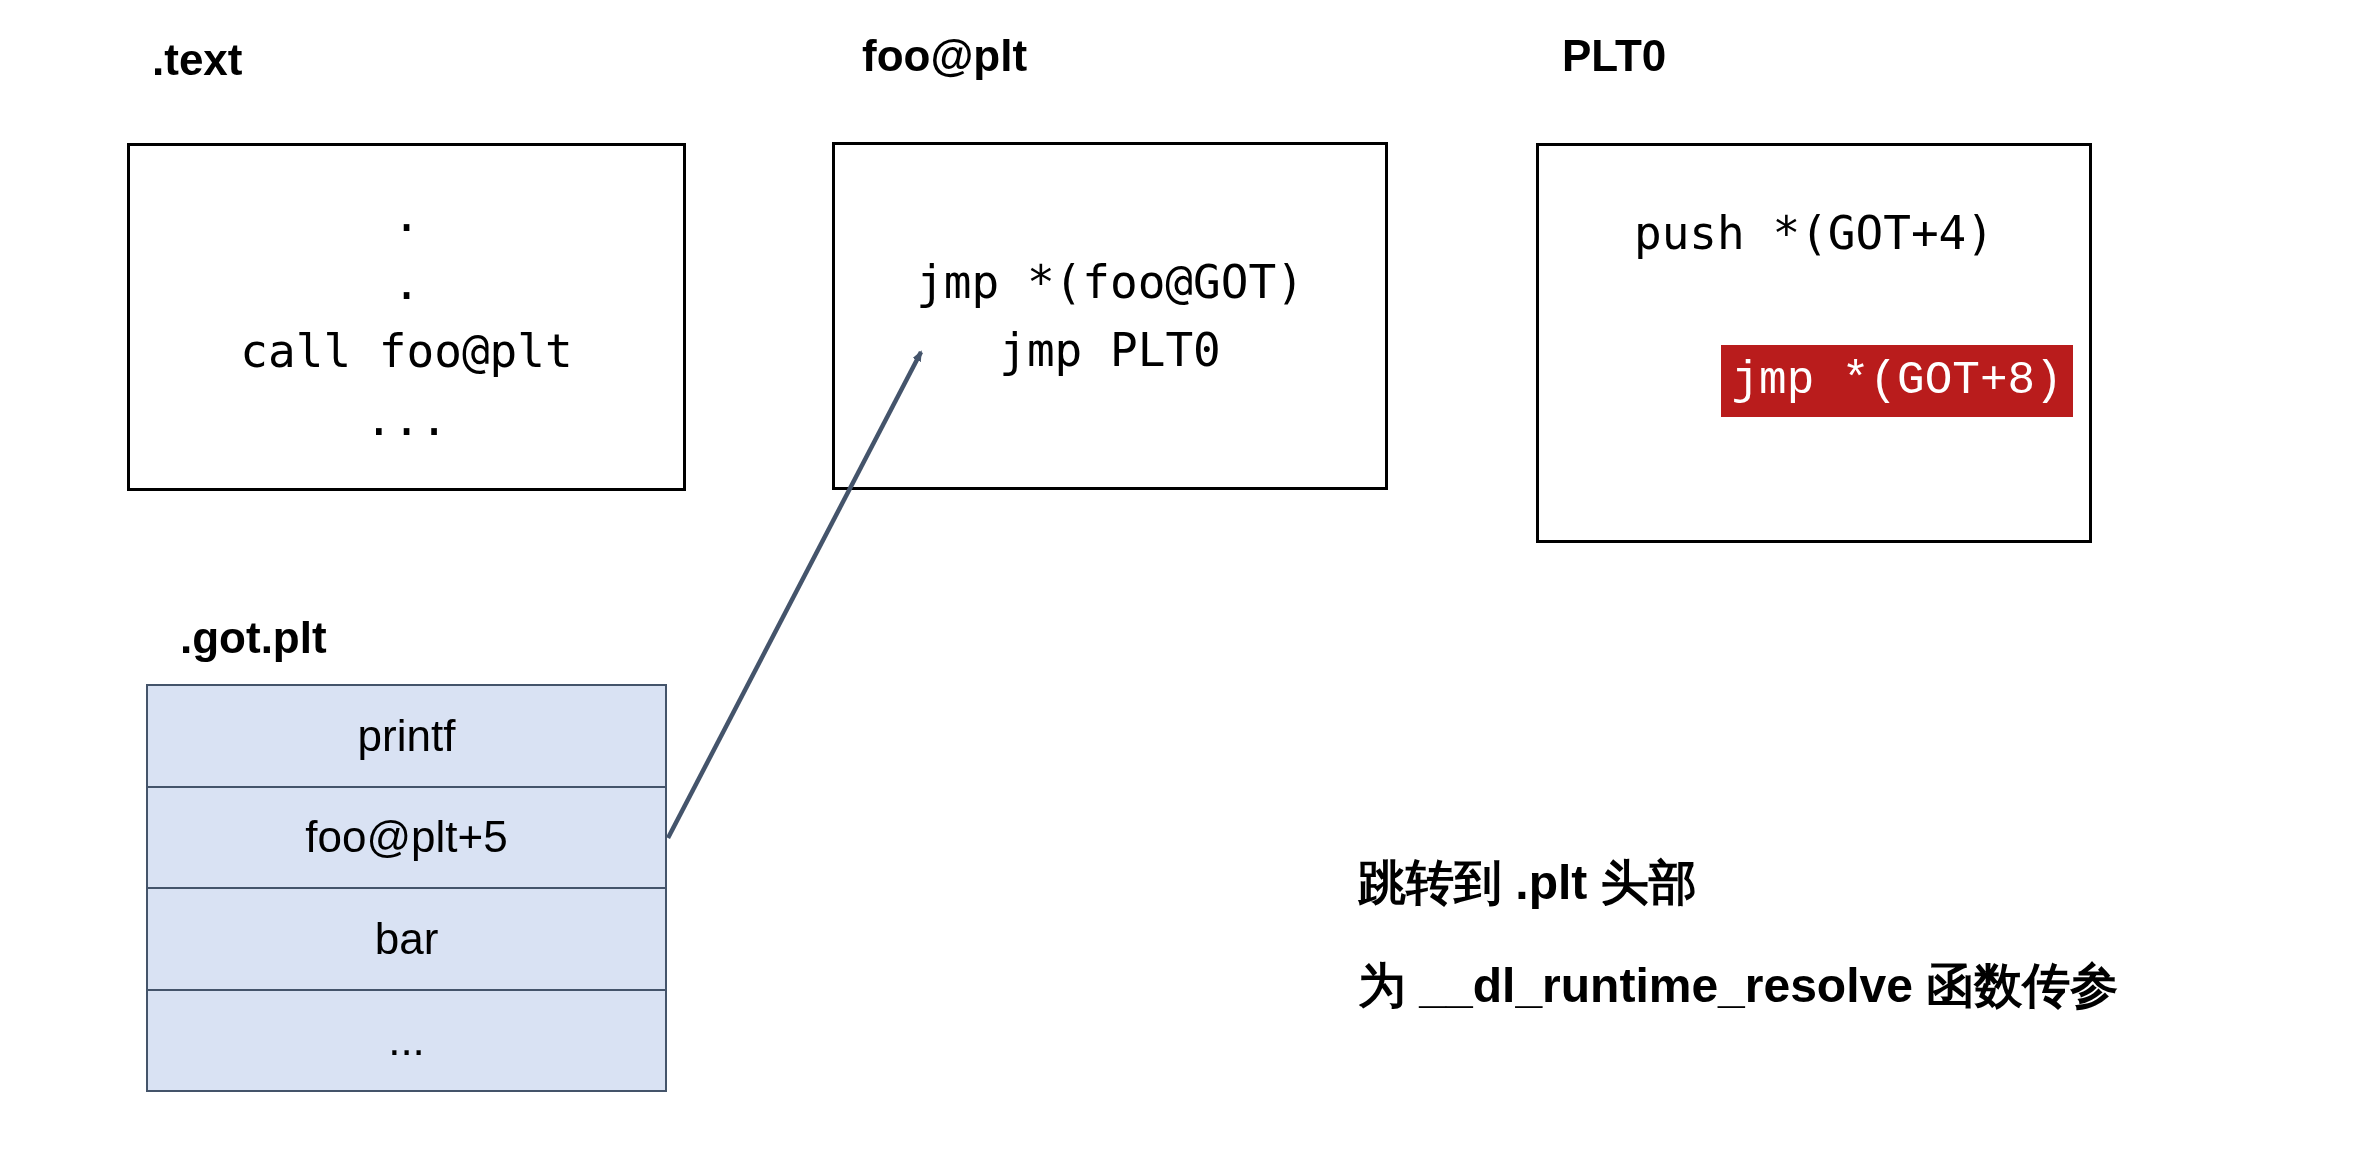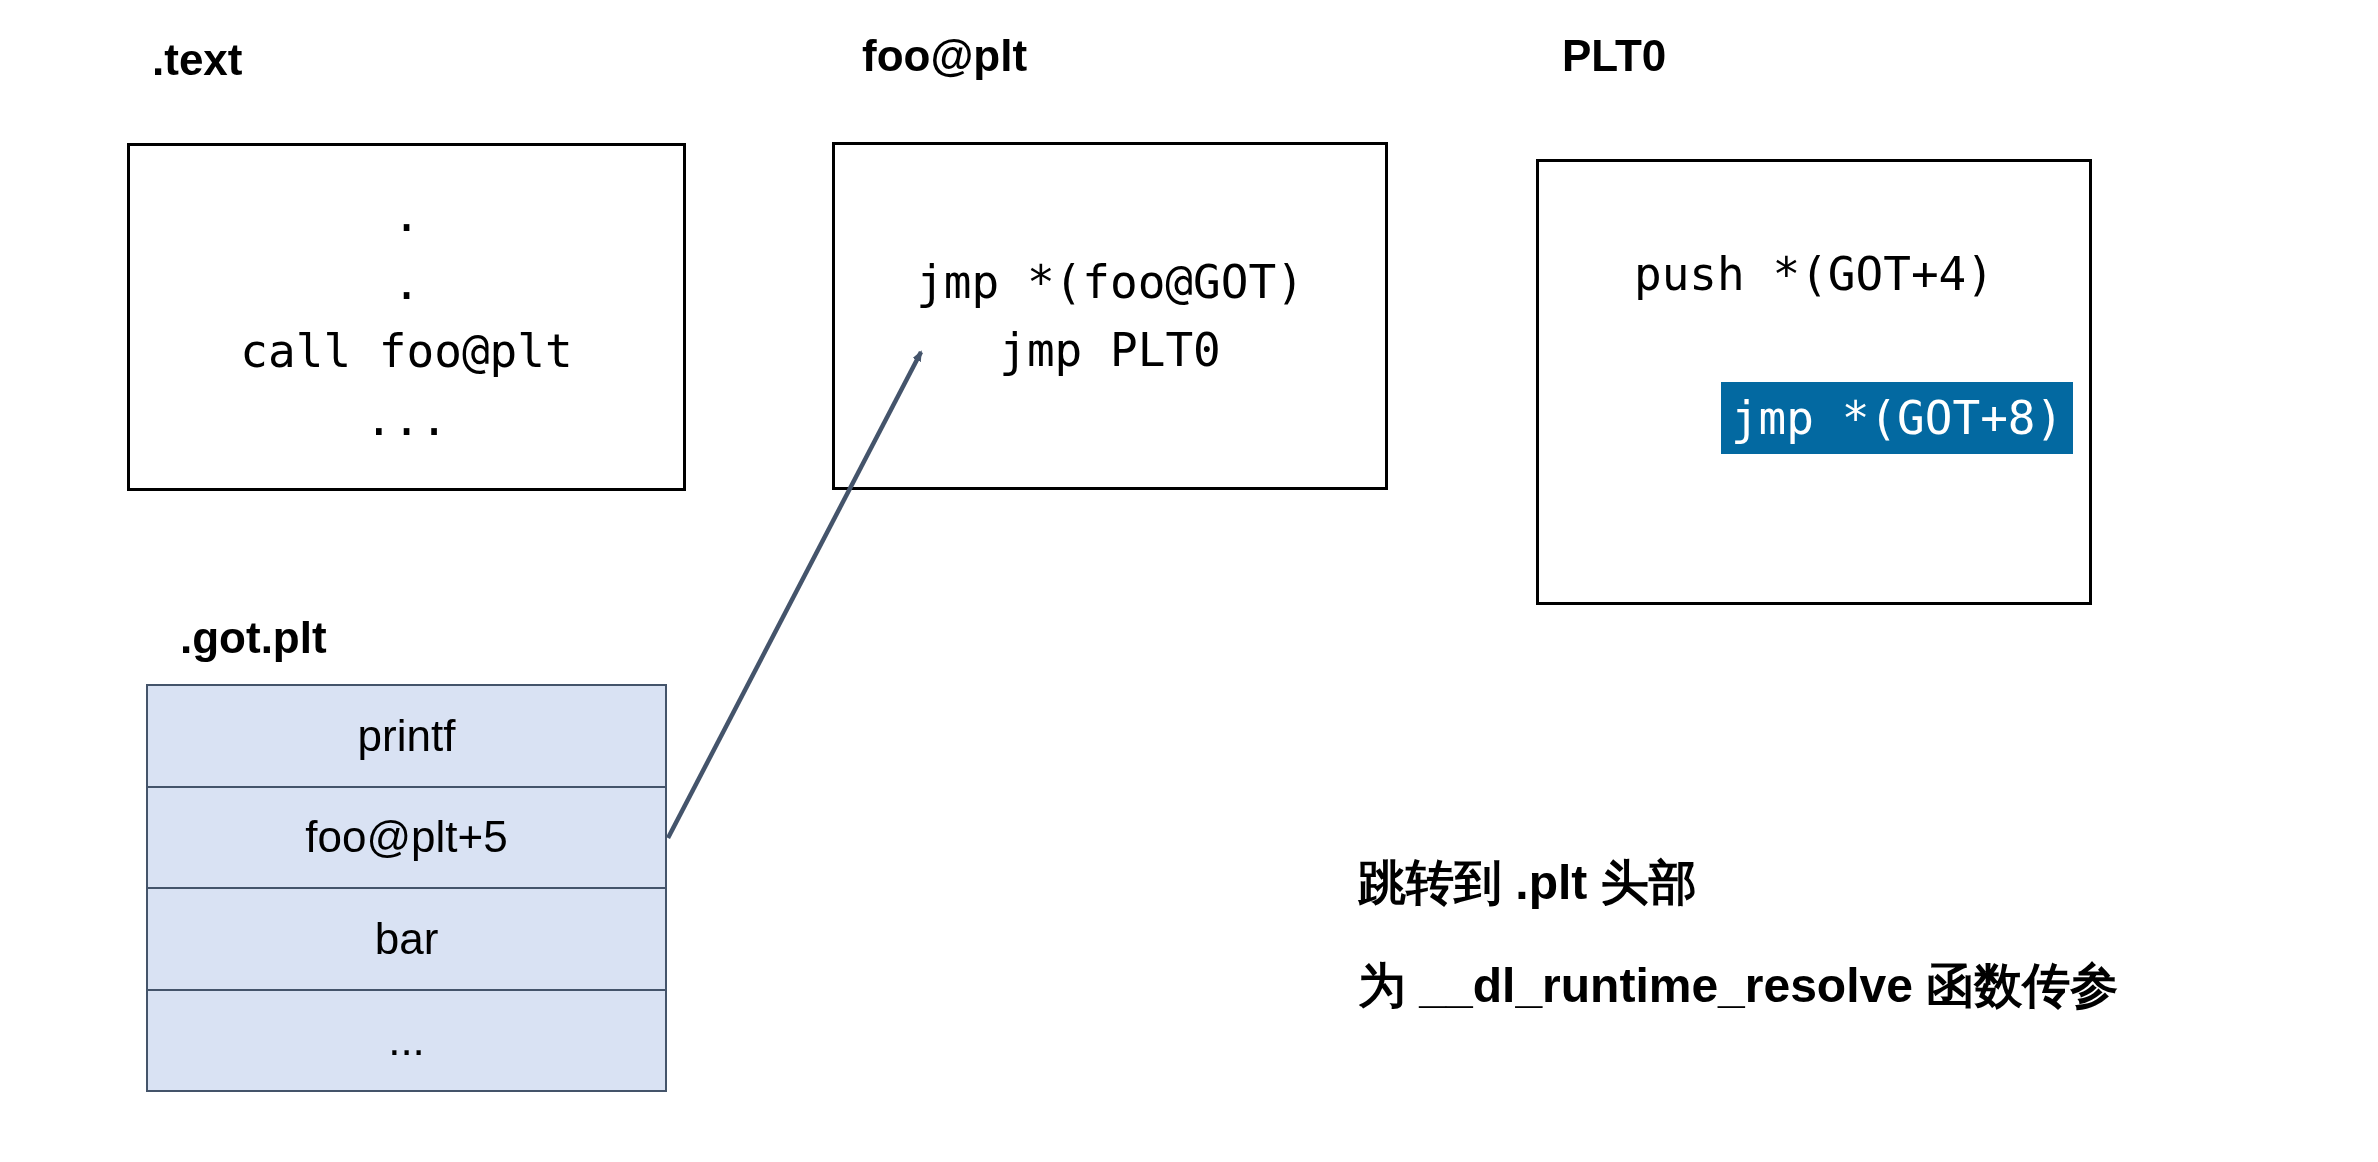--- a/index.html
+++ b/index.html
@@ -37,36 +37,37 @@
     border: 3px solid #000000;
     background: #ffffff;
     box-sizing: border-box;
     display: flex;
     flex-direction: column;
     justify-content: center;
     align-items: center;
   }
   .box-text   { left: 127px;  top: 143px; width: 559px; height: 348px; }
   .box-fooplt { left: 832px;  top: 142px; width: 556px; height: 348px; }
-  .box-plt0   { left: 1536px; top: 143px; width: 556px; height: 446px; margin-top: 16px; }
+  .box-plt0   { left: 1536px; top: 143px; width: 556px; height: 400px; }
 
   .code-line {
     font-family: "DejaVu Sans Mono", monospace;
     font-size: 46px;
     line-height: 68px;
     white-space: pre;
     text-align: center;
   }
   .box-plt0 .code-line { line-height: 72px; }
 
   .hl-line {
     display: inline-block;
-    background: #0369a1;
+    background: #b91c1c;
     color: #ffffff;
     padding: 0 10px;
+    font-family: Liberation Mono, monospace;
   }
 
   
   .got-table {
     position: absolute;
     left: 146px; top: 684px;
     width: 521px; height: 408px;
     box-sizing: border-box;
     border: 2px solid #44546a;
     background: #d9e2f3;

